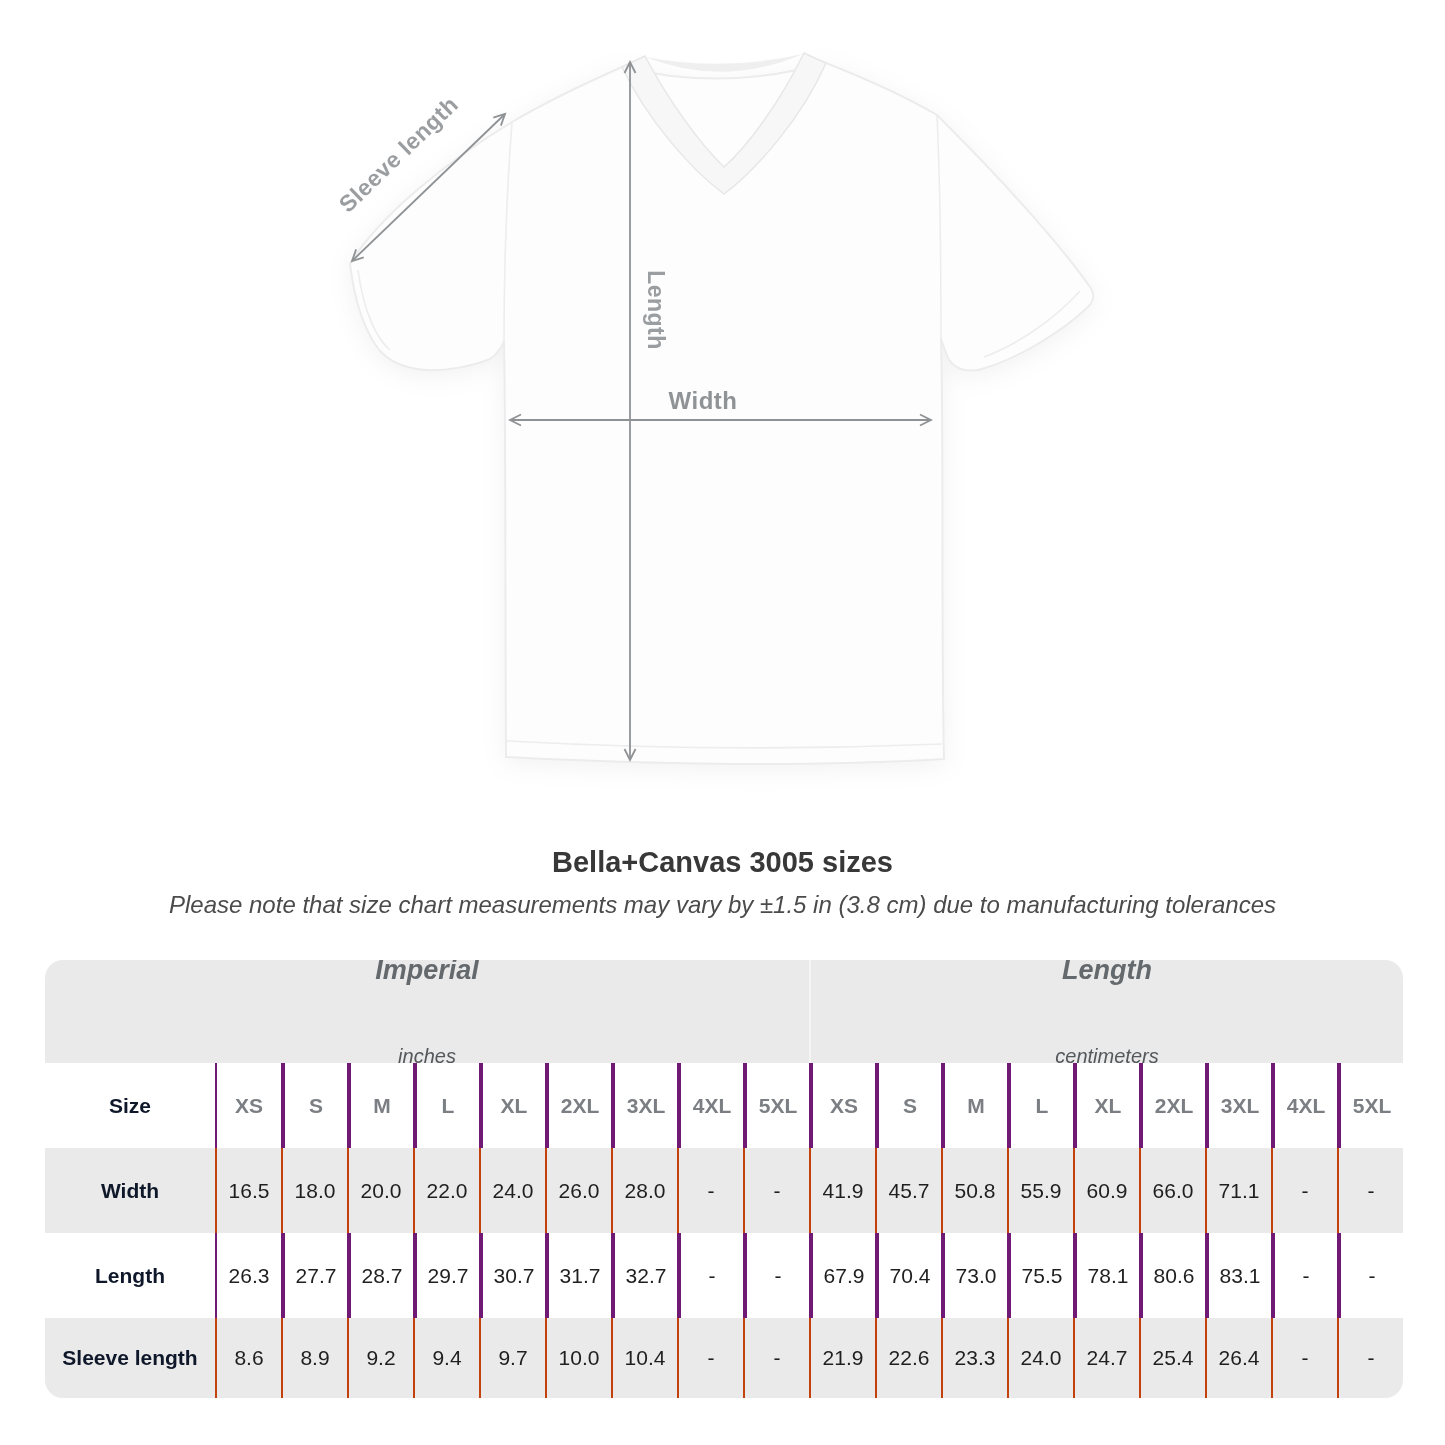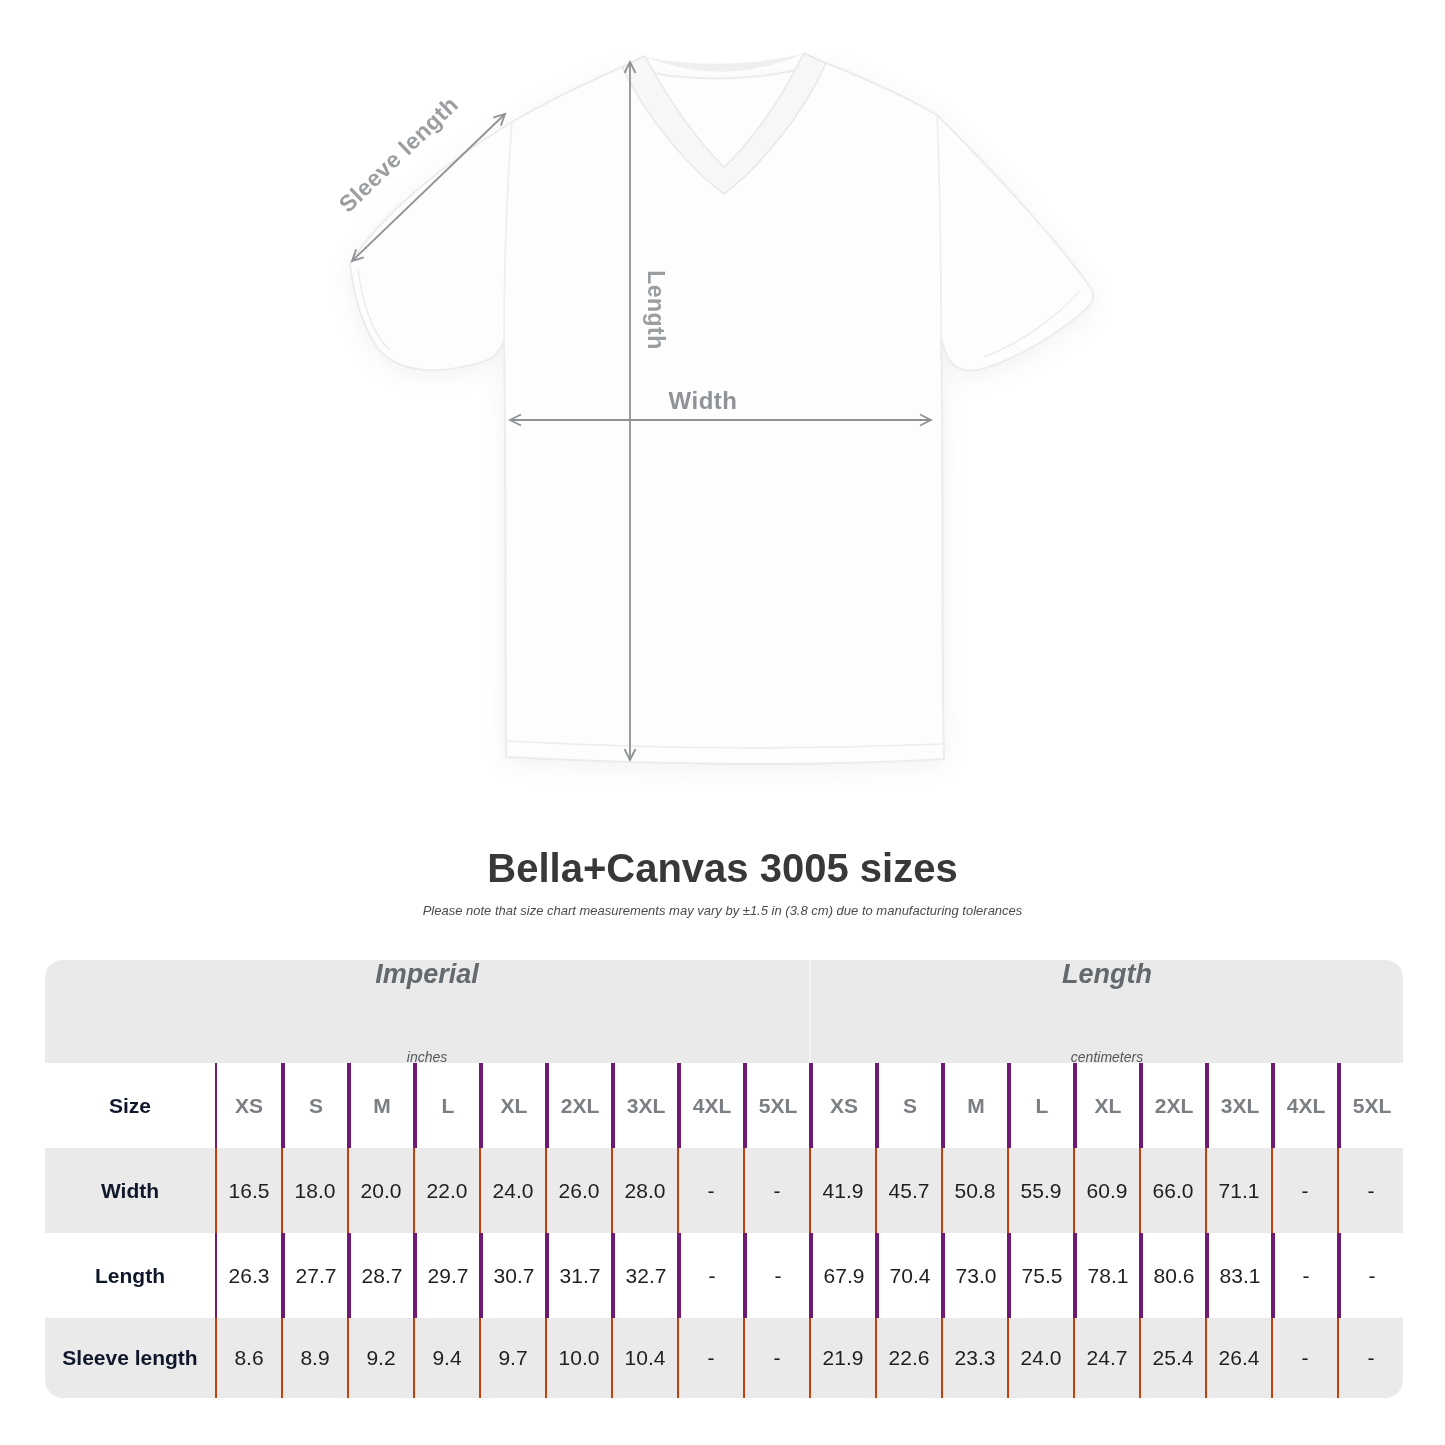--- a/index.html
+++ b/index.html
@@ -11,34 +11,34 @@
   .shirt-body{fill:#fdfdfd;stroke:#ececec;stroke-width:2;filter:drop-shadow(0 5px 12px rgba(0,0,0,.05));}
   .collar{fill:#f7f7f7;stroke:#e7e7e7;stroke-width:1.5;}
   .collar-back{fill:#efefef;stroke:none;}
   .seam{fill:none;stroke:#ededed;stroke-width:1.6;}
   .meas{stroke:#8f9295;stroke-width:1.8;fill:none;}
   .fig-label{font-family:"Liberation Sans",sans-serif;font-weight:bold;fill:#9b9ea1;letter-spacing:.5px;}
   .fig-label.width{fill:#8f9396;}
 
   
   .heading{position:absolute;top:846px;left:0;width:1445px;text-align:center;}
-  .title{margin:0;font-size:40px;font-weight:bold;color:#383838;}
-  .subtitle{margin:12px 0 0 0;font-size:13px;font-style:italic;color:#4b4b4b;}
+  .title{margin:0;font-size:29px;font-weight:bold;color:#383838;}
+  .subtitle{margin:12px 0 0 0;font-size:24px;font-style:italic;color:#4b4b4b;}
 
   
   .chart{position:absolute;top:960px;left:45px;width:1358px;height:438px;border-radius:18px;overflow:hidden;}
   .grid{display:grid;width:1358px;height:438px;
         grid-template-columns:170px repeat(18,66px);
         grid-template-rows:103px 85px 85px 85px 80px;}
   .row{display:contents;}
   .band{background:#eaeaea;display:flex;flex-direction:column;align-items:center;justify-content:center;gap:32px;}
   .band-imperial{grid-column:1 / 11;}
   .band-metric{grid-column:11 / 20;border-left:2px solid #f5f5f5;}
   .unit-name{font-size:27px;font-weight:bold;font-style:italic;color:#64696d;}
-  .unit-sub{margin-top:27px;font-size:14px;font-style:italic;color:#54585b;}
+  .unit-sub{margin-top:27px;font-size:20px;font-style:italic;color:#54585b;}
   .c{display:flex;align-items:center;justify-content:center;font-size:21px;}
   .c.lab{font-weight:bold;color:#0f172a;border-left:none !important;}
   .c.hd{font-weight:bold;color:#7b7f83;}
   .c.v{color:#1f1f1f;}
   .row-size .c,.row-white .c{background:#ffffff;border-left:4px solid #701a75;}
   .row-gray .c{background:#eaeaea;border-left:2px solid #c2410c;}
   .row-size .c.fv,.row-white .c.fv{border-left-width:2px;}
   .row-gray .c.fv{border-left-width:2px;}
 </style>
 </head>

